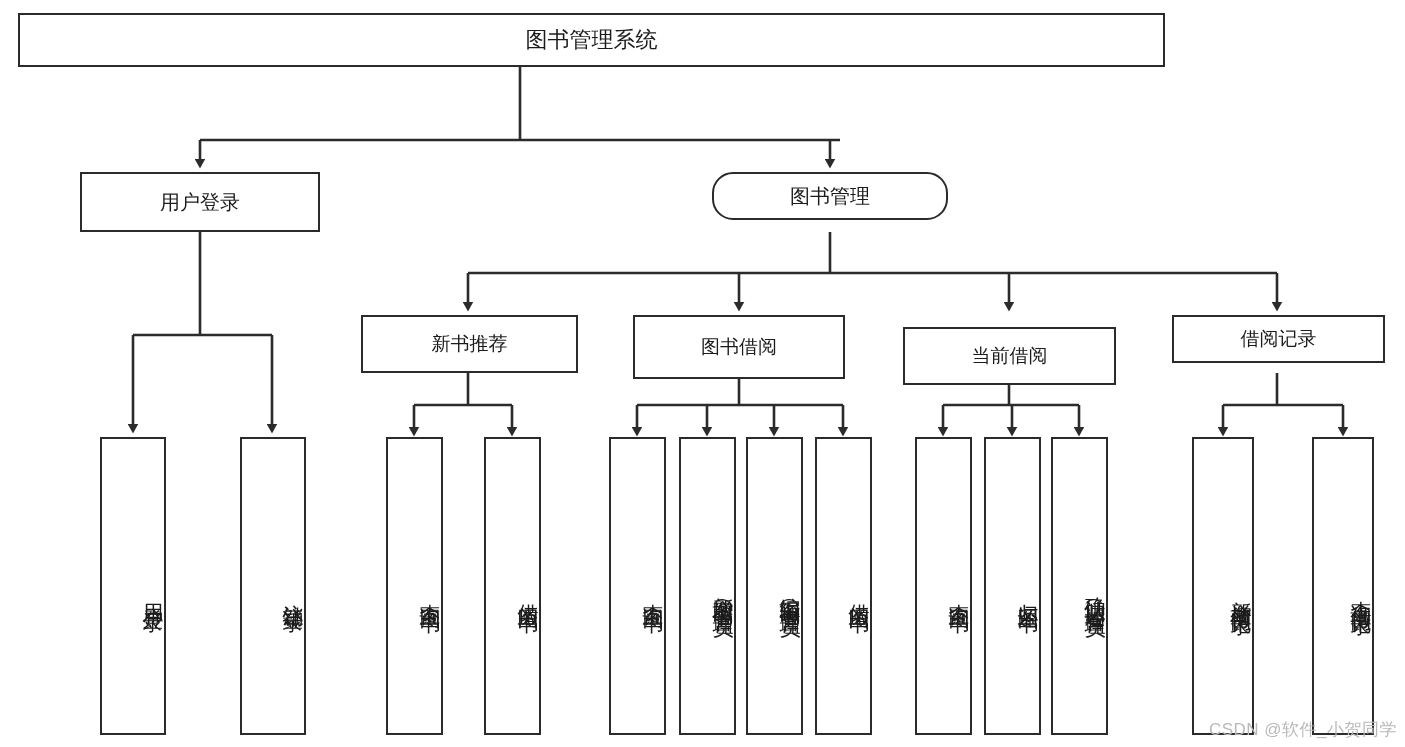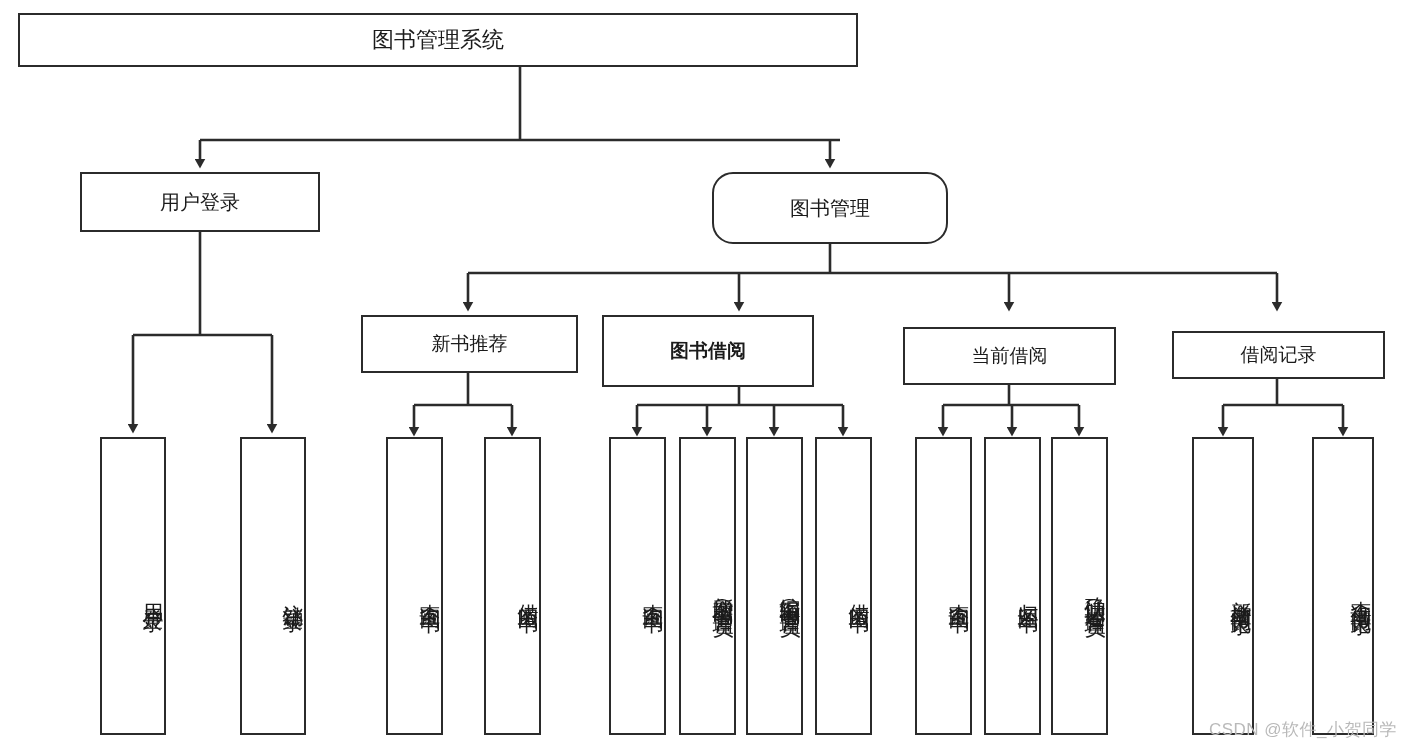--- a/index.html
+++ b/index.html
@@ -122,41 +122,41 @@
       <path d="M1079,405 L1079,428" marker-end="url(#arrow)"></path>
     </g>
     <g stroke="#2b2b2b" stroke-width="2.6" fill="none">
       <path d="M1277,373 L1277,405"></path>
       <path d="M1223,405 L1343,405"></path>
       <path d="M1223,405 L1223,428" marker-end="url(#arrow)"></path>
       <path d="M1343,405 L1343,428" marker-end="url(#arrow)"></path>
     </g>
   </svg>
 
-  <div class="node root" style="left: 18px; top: 13px; width: 840px; height: 54px;">
+  <div class="node root" style="left: 18px; top: 13px; width: 1147px; height: 54px;">
     <span>图书管理系统</span>
   </div>
 
   <div class="node level2" style="left: 80px; top: 172px; width: 240px; height: 60px;">
     <span>用户登录</span>
   </div>
-  <div class="node level2" style="left: 712px; top: 172px; width: 236px; height: 72px; border-radius: 21px;">
+  <div class="node level2" style="left: 712px; top: 172px; width: 236px; height: 48px; border-radius: 21px;">
     <span>图书管理</span>
   </div>
 
   <div class="node level3" style="left: 361px; top: 315px; width: 217px; height: 58px;">
     <span>新书推荐</span>
   </div>
-  <div class="node level3" style="left: 602px; top: 315px; width: 212px; height: 72px; font-weight: bold;">
+  <div class="node level3" style="left: 633px; top: 315px; width: 212px; height: 64px;">
     <span>图书借阅</span>
   </div>
   <div class="node level3" style="left: 903px; top: 315px; width: 213px; height: 58px; margin-top: 12px;">
     <span>当前借阅</span>
   </div>
-  <div class="node level3" style="left: 1172px; top: 315px; width: 213px; height: 48px; margin-top: 16px;">
+  <div class="node level3" style="left: 1172px; top: 315px; width: 213px; height: 48px;">
     <span>借阅记录</span>
   </div>
 
   <div class="node leaf" style="left: 100px; top: 437px; width: 66px; height: 298px;">用户登录</div>
   <div class="node leaf" style="left: 240px; top: 437px; width: 66px; height: 298px;">注销登录</div>
   <div class="node leaf" style="left: 386px; top: 437px; width: 57px; height: 298px;">查询图书</div>
   <div class="node leaf" style="left: 484px; top: 437px; width: 57px; height: 298px;">借阅图书</div>
   <div class="node leaf" style="left: 609px; top: 437px; width: 57px; height: 298px;">查询图书</div>
   <div class="node leaf" style="left: 679px; top: 437px; width: 57px; height: 298px;">新增图书（管理员）</div>
   <div class="node leaf" style="left: 746px; top: 437px; width: 57px; height: 298px;">编辑图书（管理员）</div>

